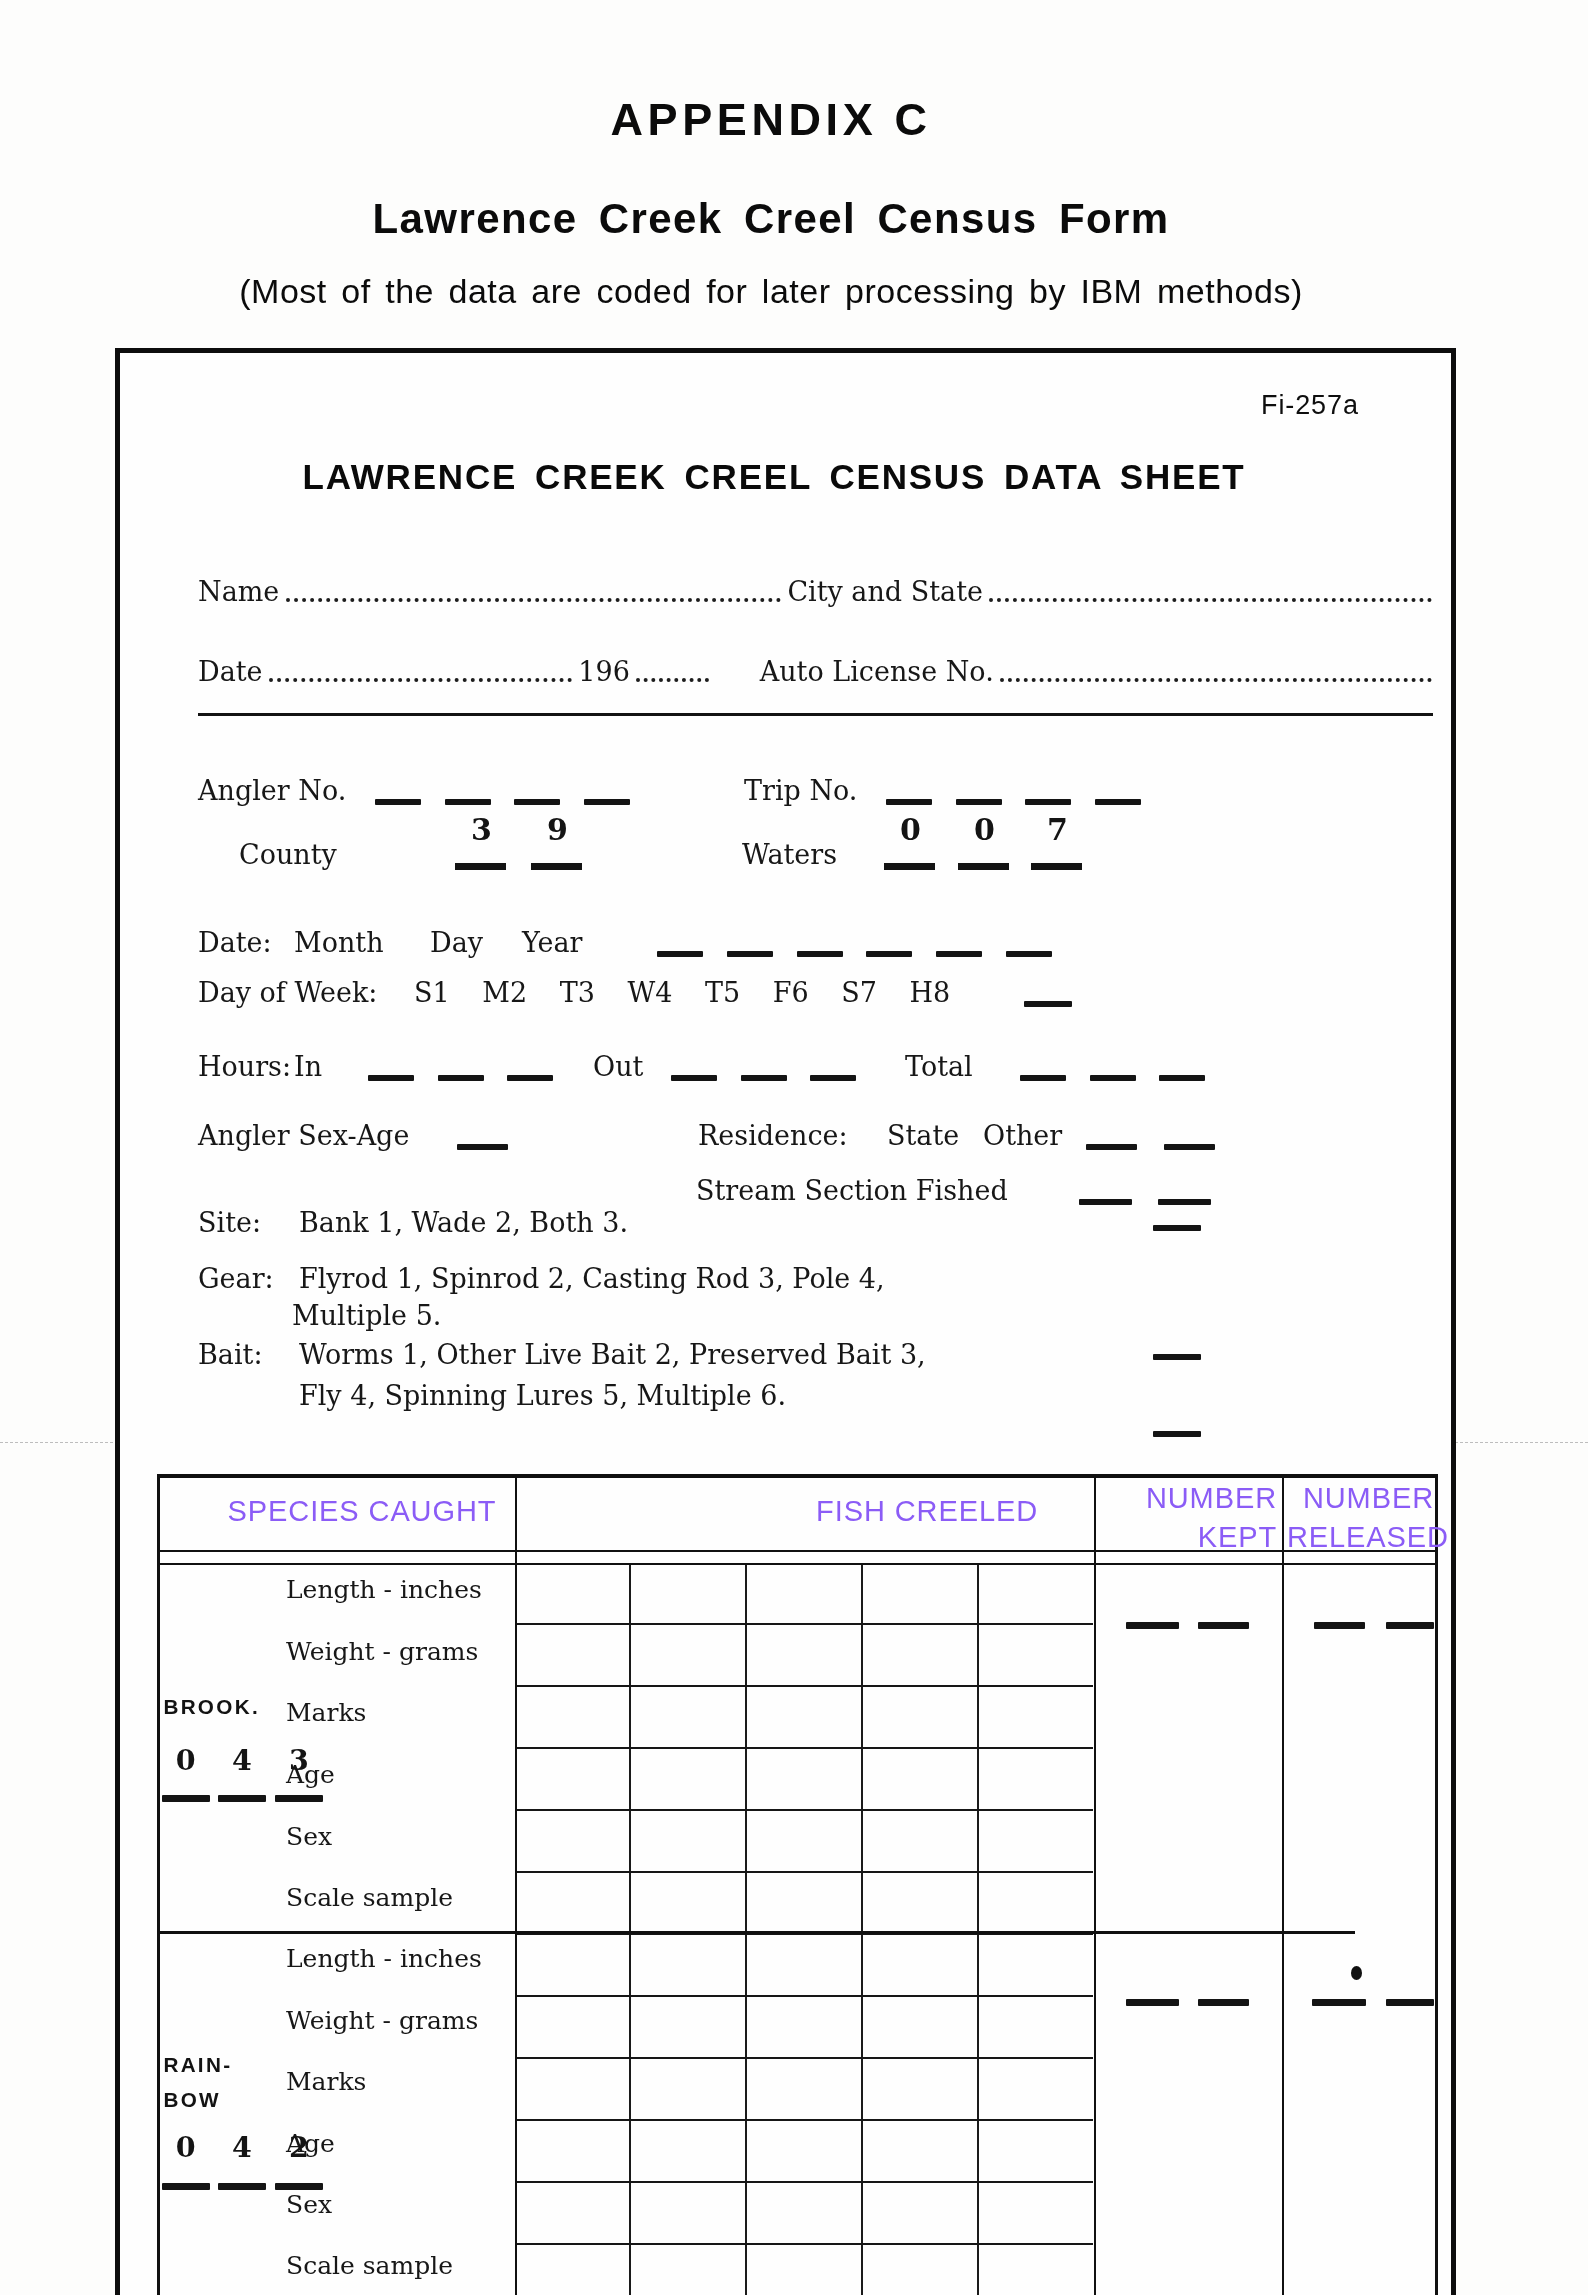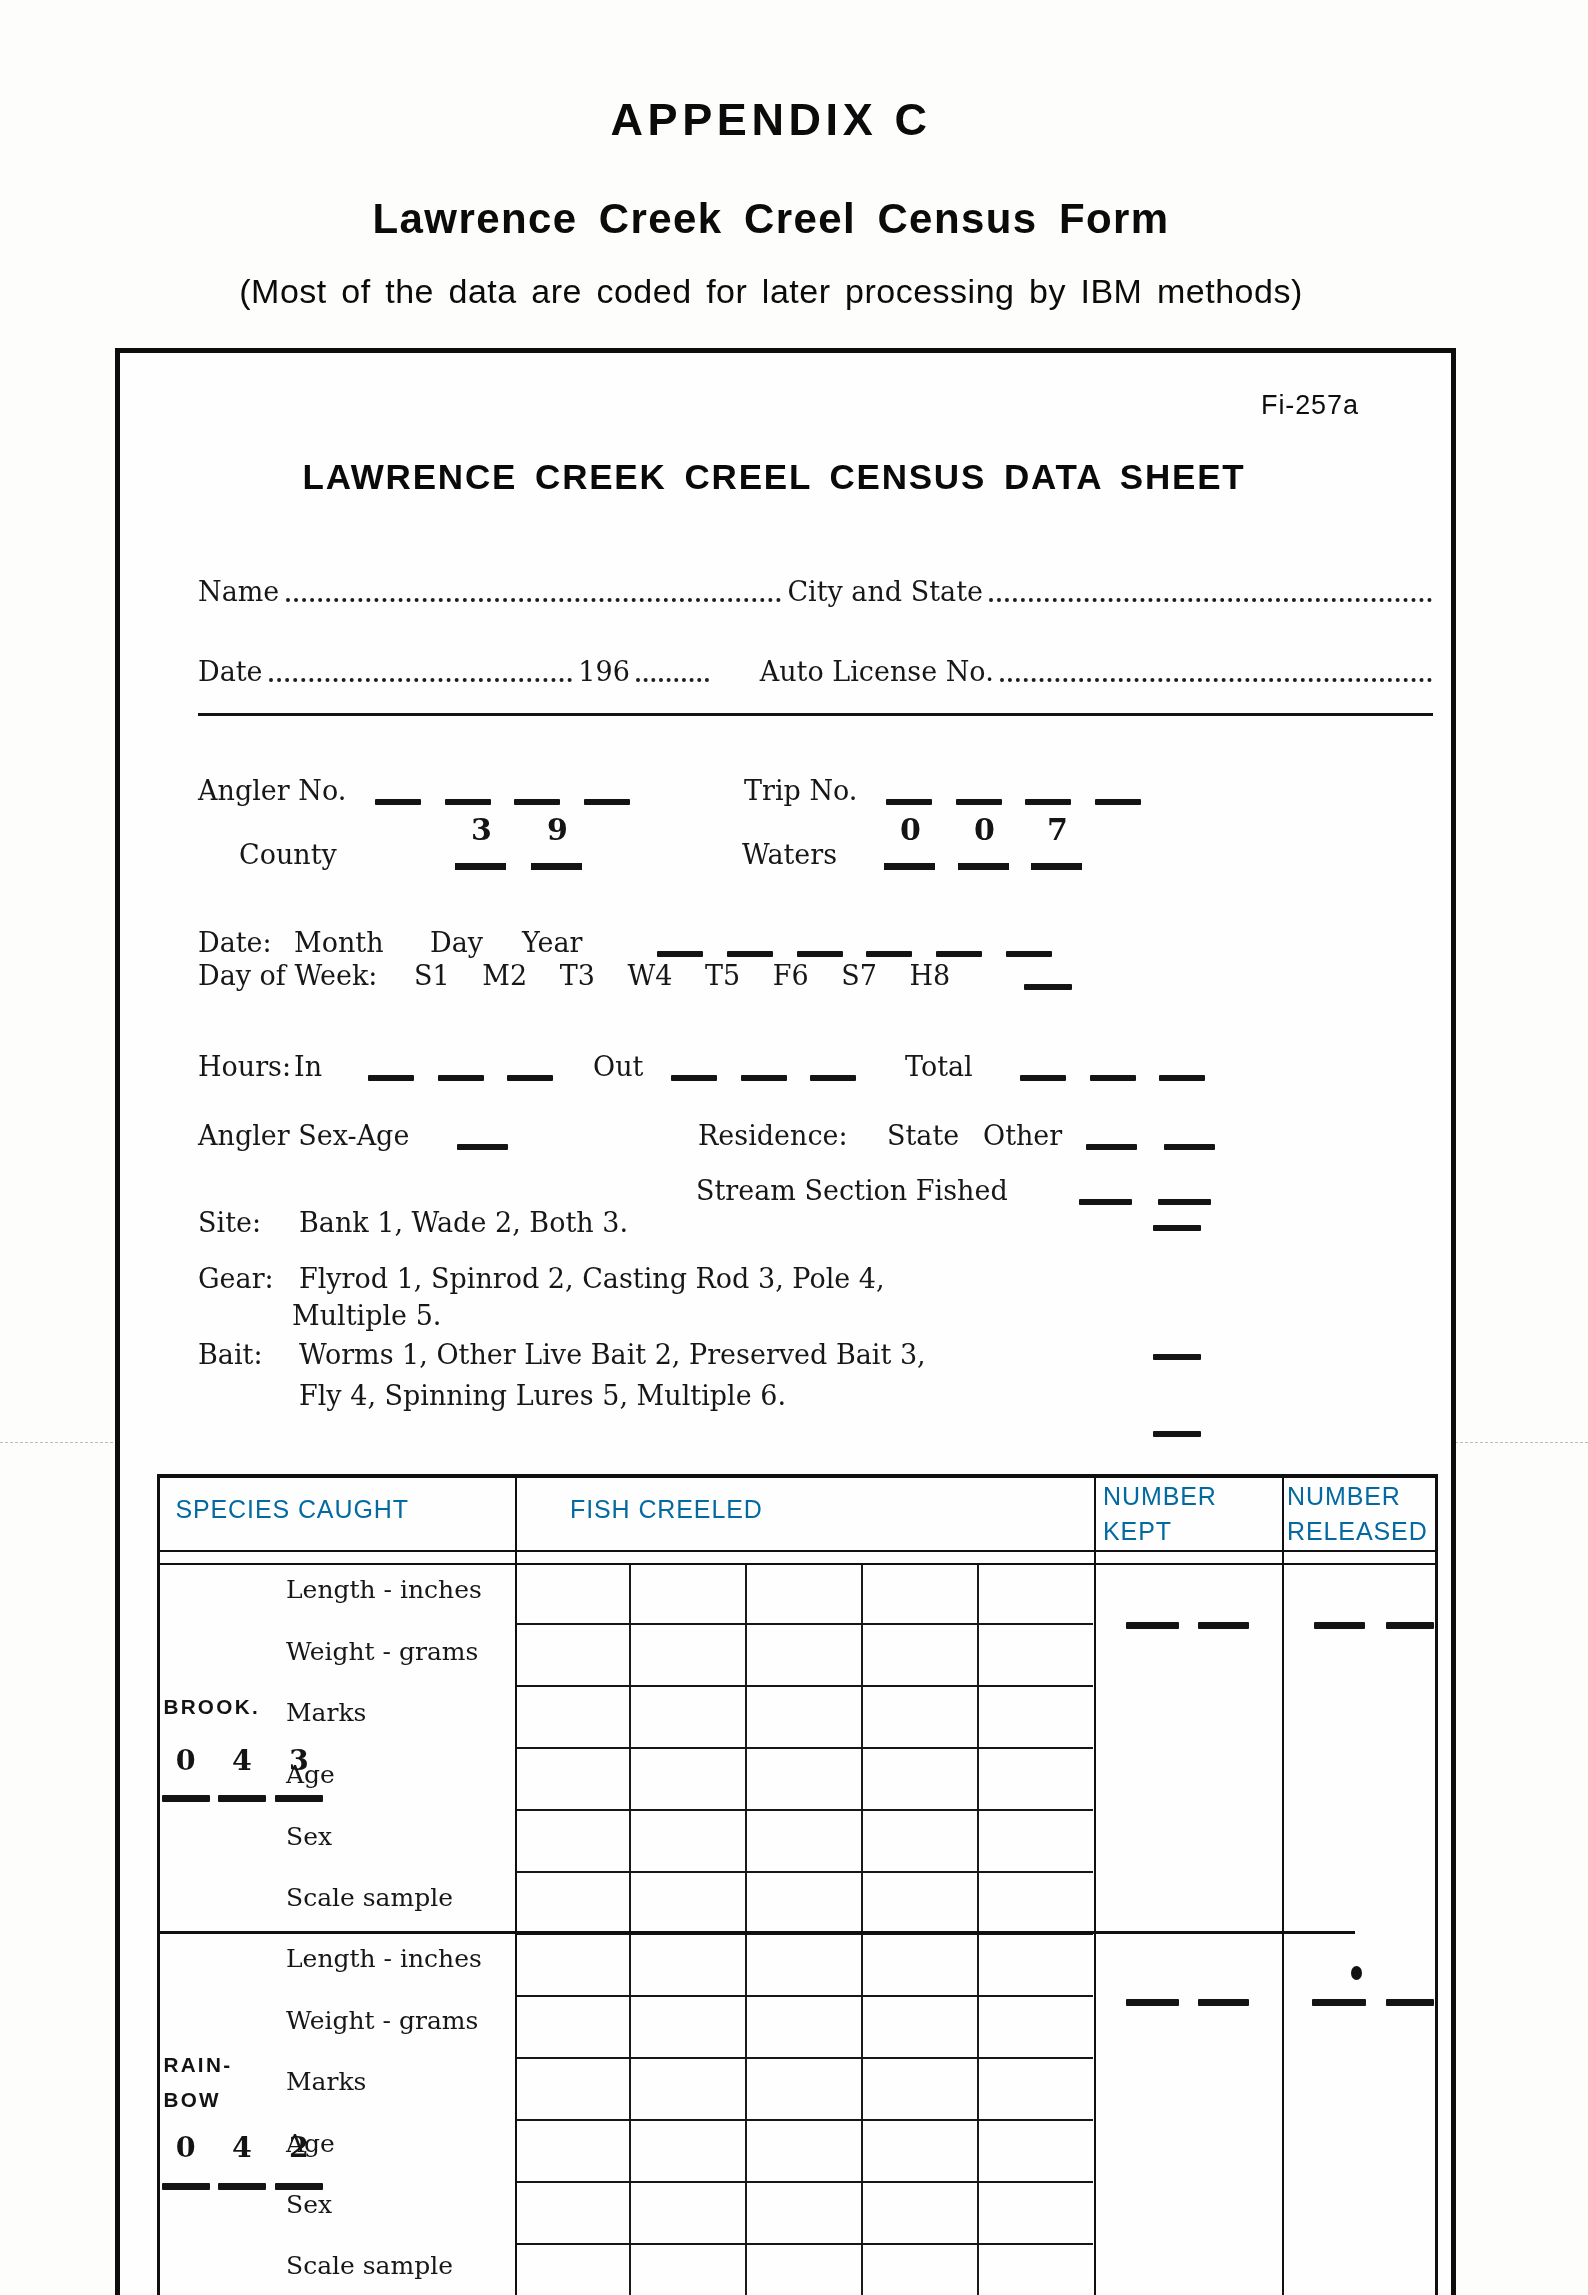--- a/index.html
+++ b/index.html
@@ -35,22 +35,22 @@
   .d { position:absolute; height:6px; background:#141414; border-radius:0.9px; }
   .d.th { height:7.3px; }
   .rule { position:absolute; background:#131313; }
   .unit { position:absolute; width:53px; text-align:center; }
   .unit .digit { font-size:30px; font-weight:700; color:#141414; }
   .unit .ud { position:absolute; left:0; top:50px; width:51px; height:7.3px; background:#131313; }
 
   
   .census-table { position:absolute; left:37px; top:1121px; width:1281px; height:829px; }
   .hline,.vline { position:absolute; background:#101010; }
-  .thead-txt { position:absolute; text-align:left; font-family:"Liberation Sans",sans-serif;
-               font-size:25px; letter-spacing:0.9px; color:#0369a1; }
+  .thead-txt { position:absolute; text-align:right; font-family:"Liberation Sans",sans-serif;
+               font-size:29px; letter-spacing:0.9px; color:#8b5cf6; }
   .rowlabel { position:absolute; left:129px; font-size:25px; color:#171717; }
   .speclabel { position:absolute; left:6.4px; font-family:"Liberation Sans",sans-serif;
                font-size:20.7px; font-weight:700; letter-spacing:2.3px; color:#131313; }
   .codedigit { position:absolute; width:48px; text-align:center; font-size:28.5px; font-weight:700; color:#141414; }
   .creeled-grid { position:absolute; left:358px; top:89px; width:578px; height:738px;
      background-image:
        repeating-linear-gradient(to bottom, transparent 0 60px, #161616 60px 62px),
        repeating-linear-gradient(to right, transparent 0 114px, #1a1a1a 114px 116px); }
   .dot { position:absolute; width:11px; height:13.8px; background:#111; border-radius:50%; }
 
@@ -137,21 +137,21 @@
       <span class="abs" style="left:232px">Day</span>
       <span class="abs" style="left:324px">Year</span>
       <span class="d" style="left:459px; top:23px; width:46px;"></span>
       <span class="d" style="left:529px; top:23px; width:46px;"></span>
       <span class="d" style="left:599px; top:23px; width:46px;"></span>
       <span class="d" style="left:668px; top:23px; width:46px;"></span>
       <span class="d" style="left:738px; top:23px; width:46px;"></span>
       <span class="d" style="left:808px; top:23px; width:46px;"></span>
     </div>
 
-    <div class="fline" style="left:78px; top:608px; width:1240px;">
+    <div class="fline" style="left:78px; top:625px; width:1240px;">
       <span class="abs" style="left:0">Day of Week:</span>
       <span class="abs" style="left:216px; word-spacing:24px;">S1 M2 T3 W4 T5 F6 S7 H8</span>
       <span class="d" style="left:826px; top:23px; width:48px;"></span>
     </div>
 
     <div class="fline" style="left:78px; top:699px; width:1240px;">
       <span class="abs" style="left:0">Hours:</span>
       <span class="abs" style="left:96px">In</span>
       <span class="d" style="left:170px; top:23px; width:46px;"></span>
       <span class="d" style="left:240px; top:23px; width:46px;"></span>

